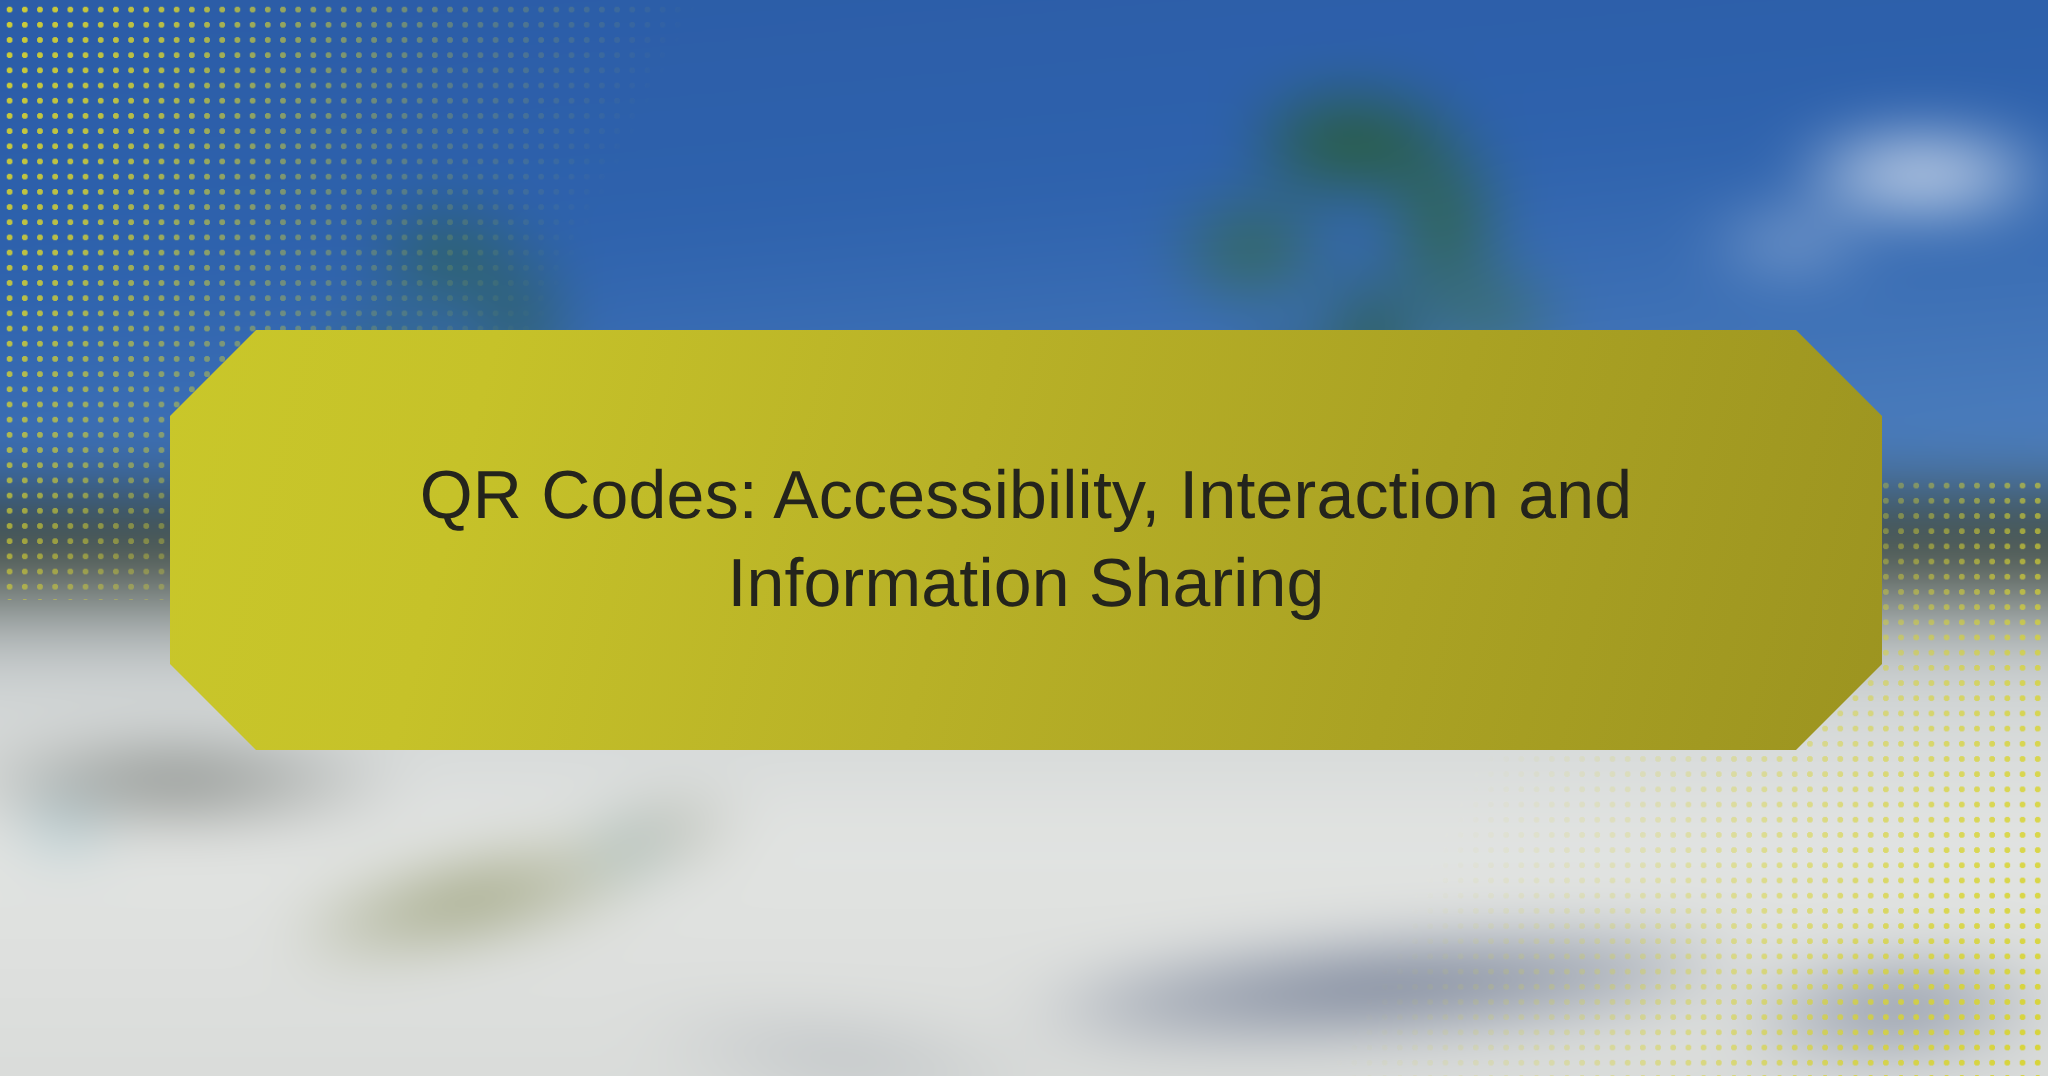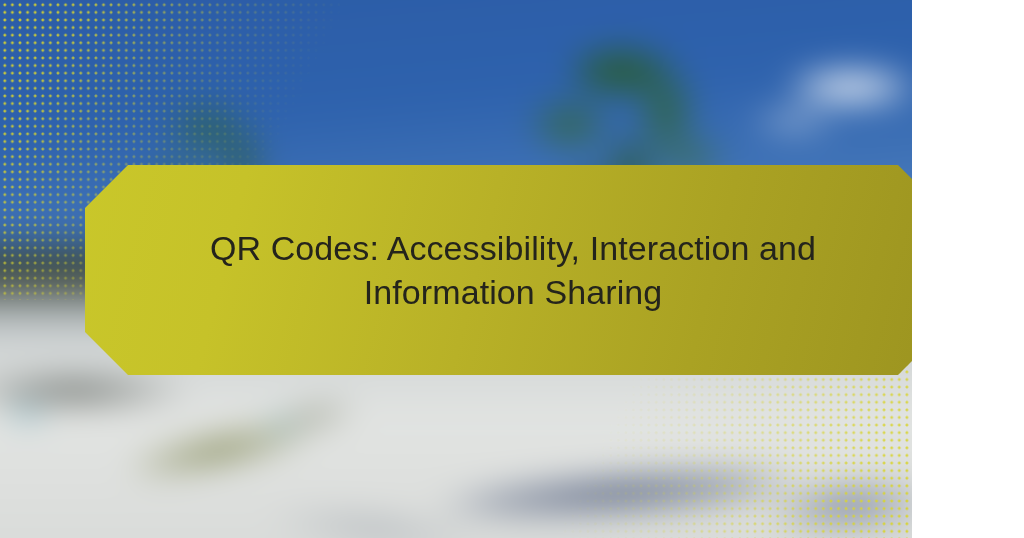--- a/index.html
+++ b/index.html
@@ -3,21 +3,21 @@
 <meta charset="utf-8">
 <title>QR Codes Banner</title>
 <style>
   html, body {
     margin: 0;
     padding: 0;
     background: #ffffff;
   }
   #stage {
     position: relative;
-    width: 912px;
+    width: 1024px;
     height: 538px;
     overflow: hidden;
     font-family: "Liberation Sans", sans-serif;
   }
 
   
   .photo {
     position: absolute;
     inset: 0;
     overflow: hidden;

